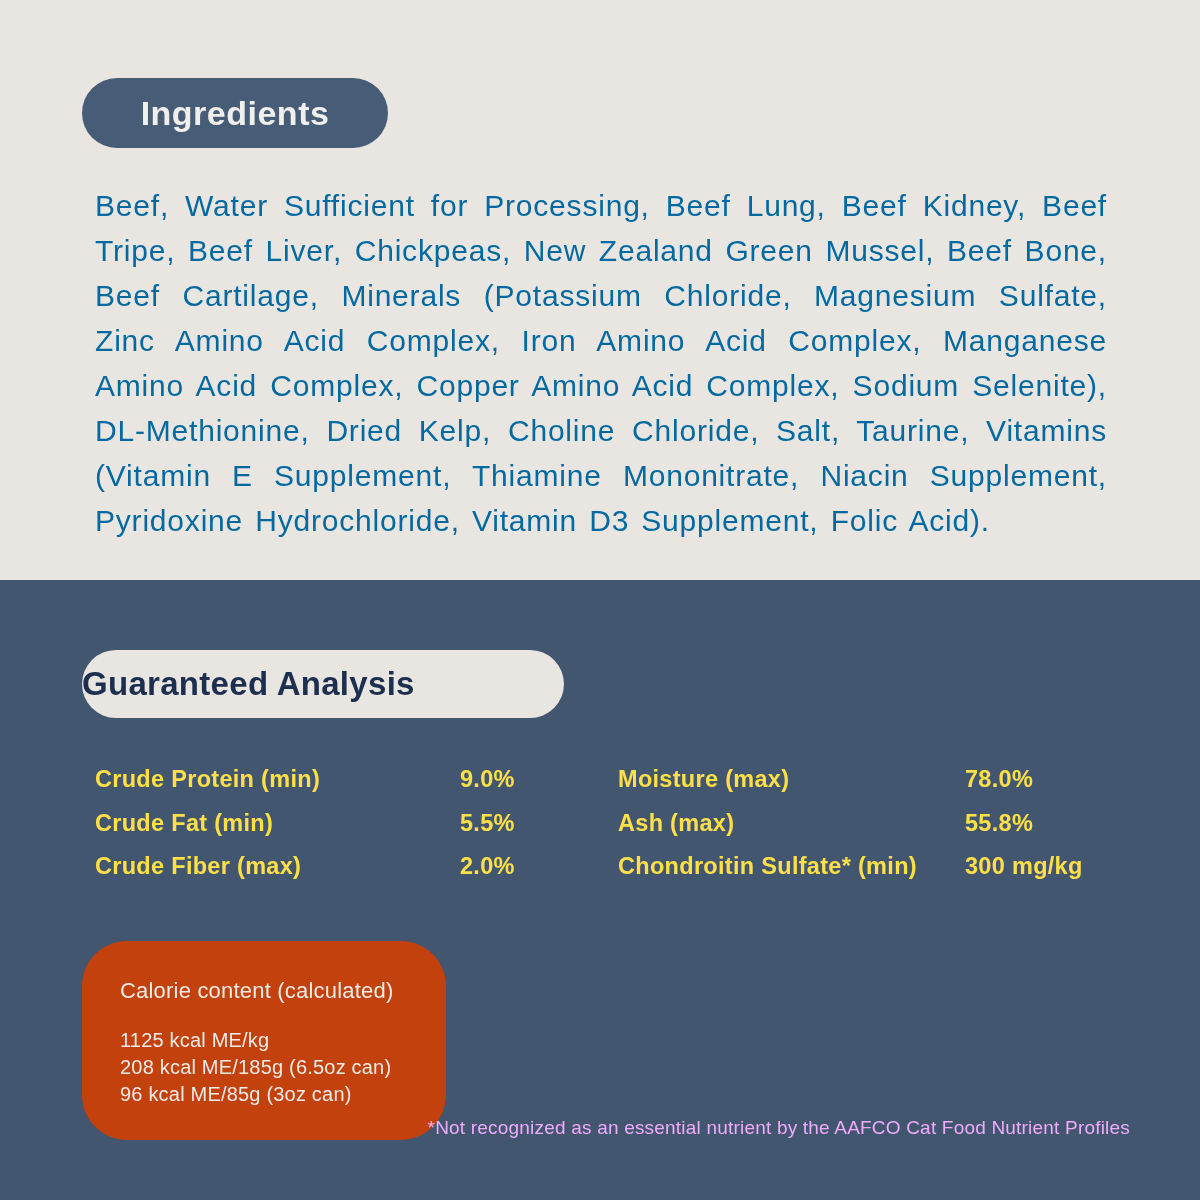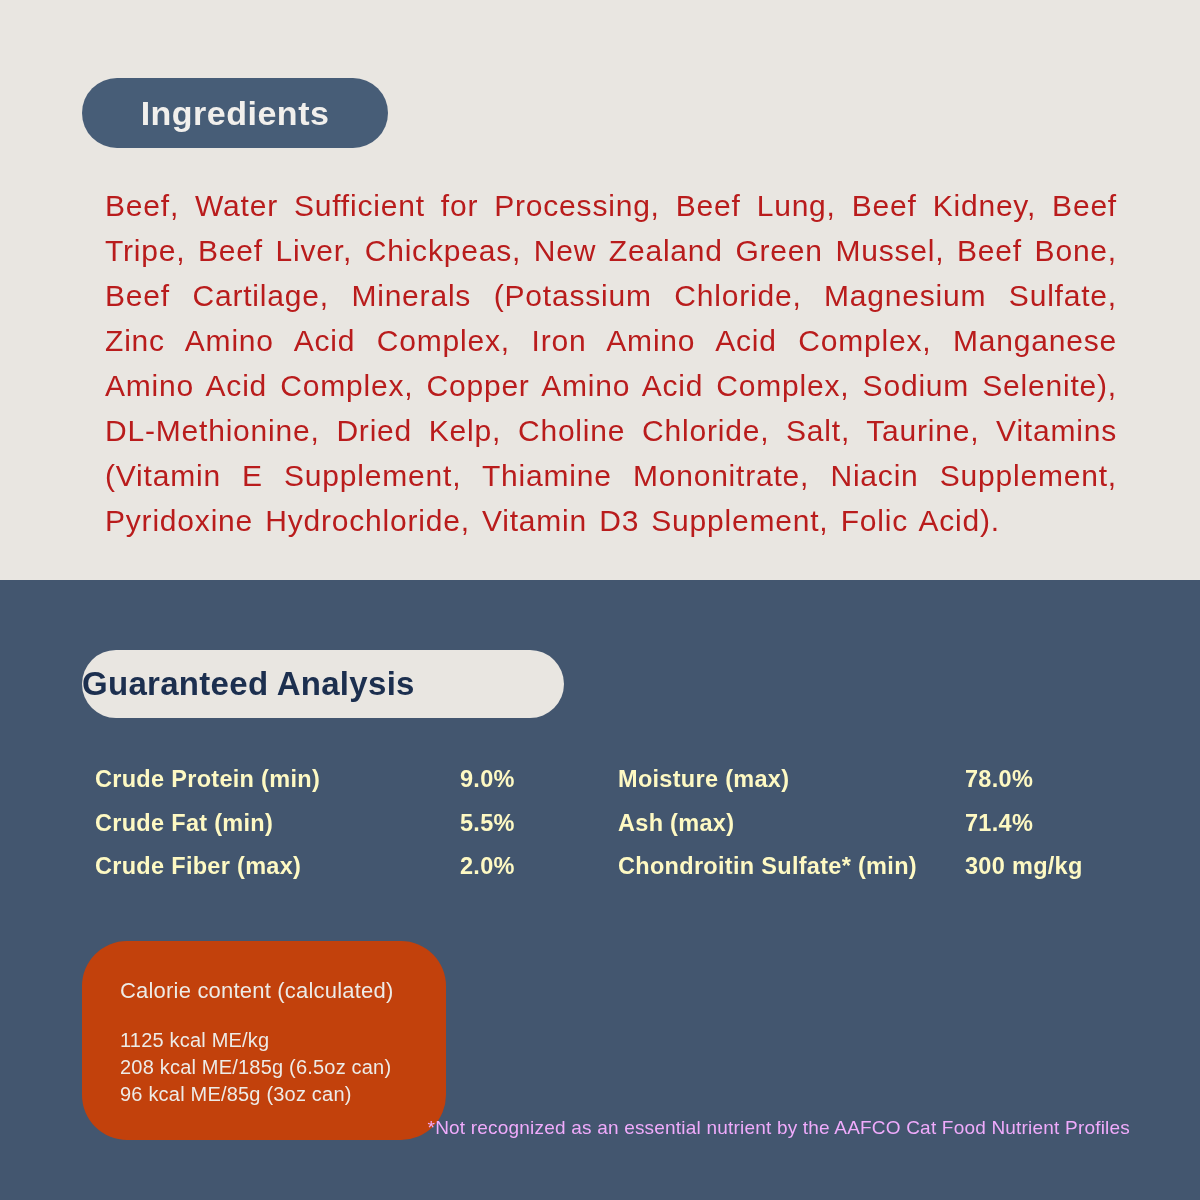--- a/index.html
+++ b/index.html
@@ -23,27 +23,26 @@
     width: 306px; height: 70px;
     background: #475D77;
     border-radius: 35px;
     display: flex; align-items: center; justify-content: center;
     color: #F1EFEC;
     font-size: 34px; font-weight: bold; letter-spacing: 0.5px;
   }
   .ingredients-text {
     position: absolute; left: 95px; top: 183px;
     width: 1012px;
-    color: #b91c1c;
+    color: #0369a1;
     font-size: 30px;
     line-height: 45px;
     letter-spacing: 0.8px;
     word-spacing: 3px;
     text-align: justify;
-    margin-left: 10px;
   }
 
   
   .analysis-section {
     position: absolute; left: 0; top: 580px;
     width: 1200px; height: 620px;
     background: #43566F;
   }
   .analysis-pill {
     position: absolute; left: 82px; top: 70px; 
@@ -54,21 +53,21 @@
     color: #1C2F4F;
     font-size: 33px; font-weight: bold; letter-spacing: 0.3px;
   }
   .analysis-table {
     position: absolute; left: 95px; top: 178px; 
     width: 1012px;
     display: grid;
     grid-template-columns: 365px 158px 347px 1fr;
     grid-auto-rows: 43.5px;
     align-items: center;
-    color: #fef9c3;
+    color: #fde047;
     font-size: 23.5px; font-weight: bold; letter-spacing: 0.3px;
   }
   .analysis-table .cell { white-space: nowrap; }
 
   .calorie-box {
     position: absolute; left: 82px; top: 361px; 
     width: 364px; height: 199px;
     background: #c2410c;
     border-radius: 45px;
     color: #EDEBE7;
@@ -108,21 +107,21 @@
     <div class="analysis-table">
 
       <div class="cell">Crude Protein (min)</div>
       <div class="cell">9.0%</div>
       <div class="cell">Moisture (max)</div>
       <div class="cell">78.0%</div>
 
       <div class="cell">Crude Fat (min)</div>
       <div class="cell">5.5%</div>
       <div class="cell">Ash (max)</div>
-      <div class="cell">71.4%</div>
+      <div class="cell">55.8%</div>
 
       <div class="cell">Crude Fiber (max)</div>
       <div class="cell">2.0%</div>
       <div class="cell">Chondroitin Sulfate* (min)</div>
       <div class="cell">300 mg/kg</div>
     </div>
 
     <div class="calorie-box">
       <div class="calorie-title">Calorie content (calculated)</div>
       <div class="calorie-lines">

